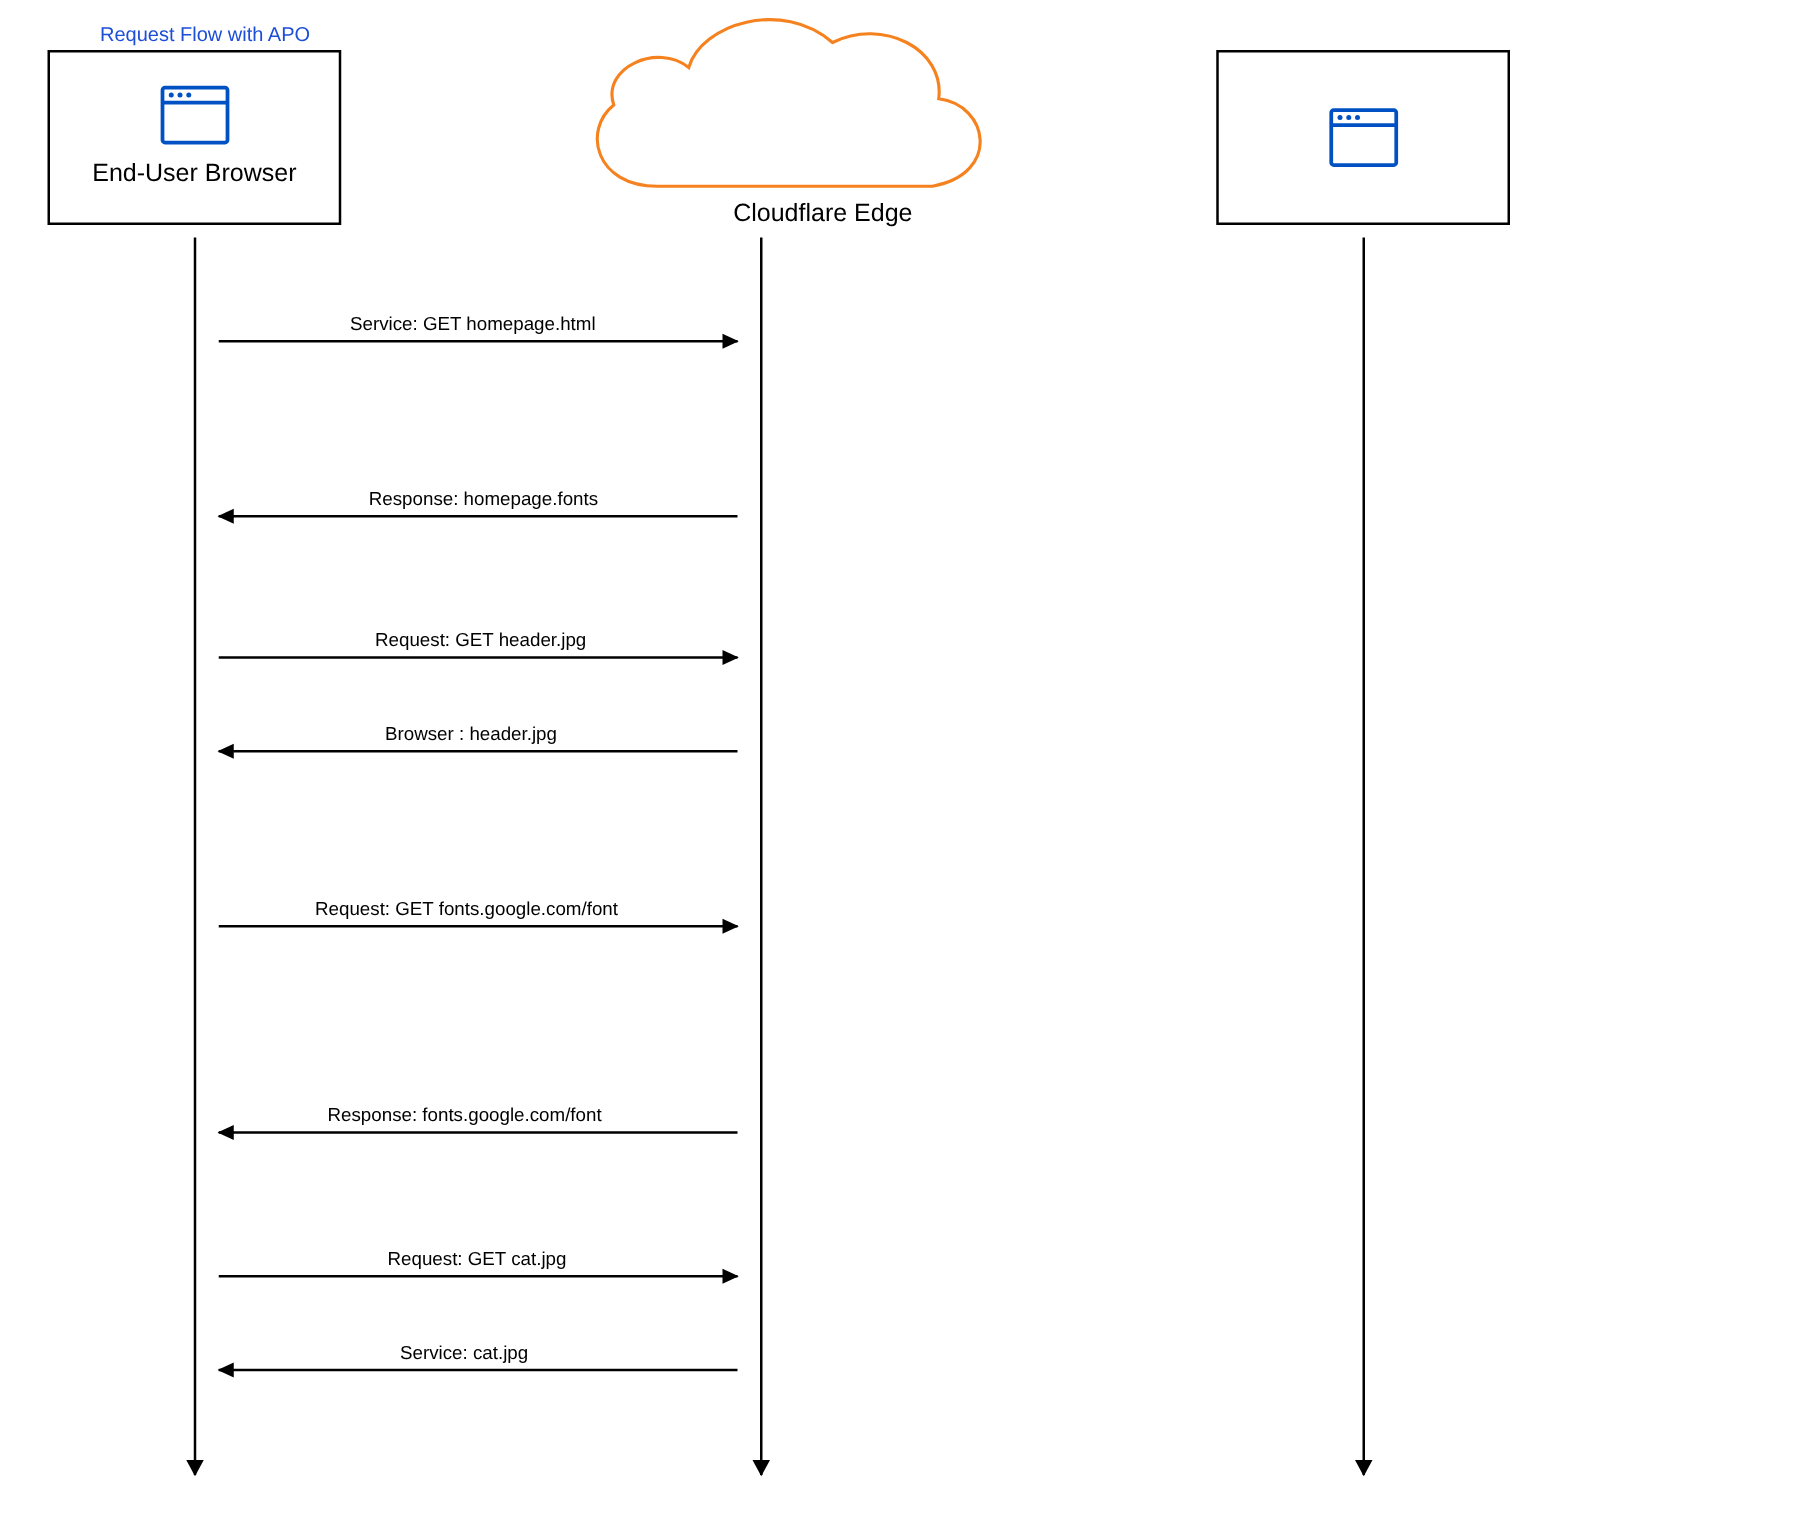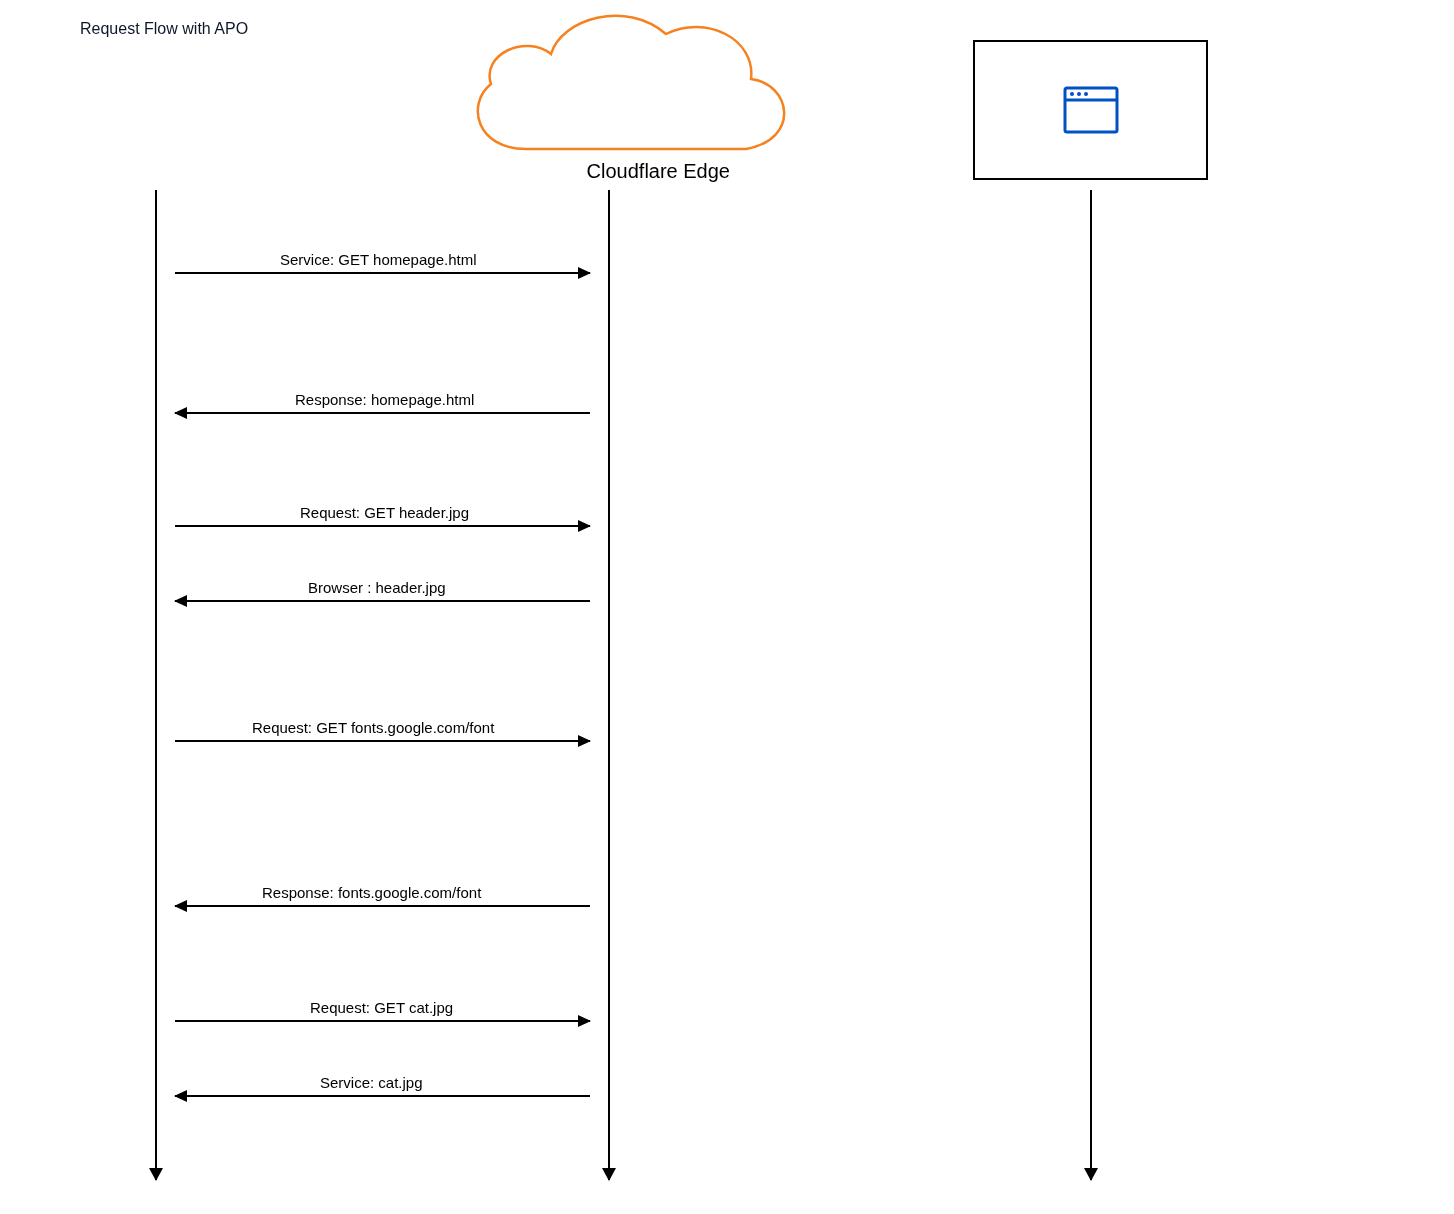--- a/index.html
+++ b/index.html
@@ -16,21 +16,21 @@
     }
     .diagram {
       position: relative;
       width: 100%;
       height: 100%;
     }
     .title-small {
       position: absolute;
       font-size: 16px;
       font-weight: 500;
-      color: #0f172a;
+      color: #1d4ed8;
     }
     .participant-box {
       position: absolute;
       border: 2px solid #000;
       background: #fff;
       display: flex;
       flex-direction: column;
       align-items: center;
       justify-content: center;
       padding: 12px 8px;
@@ -109,20 +109,30 @@
       white-space: nowrap;
     }
   </style>
 </head>
 <body>
 
 <div class="diagram">
 
   <div class="title-small" style="left:80px; top:20px;">Request Flow with APO</div>
 
+  <div class="participant-box" style="left:38px; top:40px; width:235px; height:140px;">
+    <svg class="browser-icon" viewBox="0 0 56 48">
+      <rect x="2" y="2" width="52" height="44" rx="2" fill="none" stroke="#0051c3" stroke-width="3"></rect>
+      <line x1="2" y1="14" x2="54" y2="14" stroke="#0051c3" stroke-width="3"></line>
+      <circle cx="9" cy="8" r="2" fill="#0051c3"></circle>
+      <circle cx="16" cy="8" r="2" fill="#0051c3"></circle>
+      <circle cx="23" cy="8" r="2" fill="#0051c3"></circle>
+    </svg>
+    <div class="participant-label">End-User Browser</div>
+  </div>
 
   <svg class="cloud-icon" style="left:456px; top:4px; width:352px; height:150px;" viewBox="0 0 352 150">
     <path d="M 70 145
              C 20 145, 10 100, 35 80
              C 25 50, 70 30, 95 50
              C 105 15, 170 -5, 210 30
              C 250 10, 300 35, 295 75
              C 335 80, 345 135, 290 145
              Z" fill="none" stroke="#f6821f" stroke-width="2.5"></path>
   </svg>
@@ -139,21 +149,21 @@
   </div>
 
   <div class="lifeline" style="left:155px; top:190px; height:990px;"></div>
   <div class="lifeline" style="left:608px; top:190px; height:990px;"></div>
   <div class="lifeline" style="left:1090px; top:190px; height:990px;"></div>
 
   <div class="message right" style="left:175px; top:272px; width:415px;"></div>
   <div class="message-label" style="left:280px; top:251px;">Service: GET homepage.html</div>
 
   <div class="message left" style="left:175px; top:412px; width:415px;"></div>
-  <div class="message-label" style="left:295px; top:391px;">Response: homepage.html</div>
+  <div class="message-label" style="left:295px; top:391px;">Response: homepage.fonts</div>
 
   <div class="message right" style="left:175px; top:525px; width:415px;"></div>
   <div class="message-label" style="left:300px; top:504px;">Request: GET header.jpg</div>
 
   <div class="message left" style="left:175px; top:600px; width:415px;"></div>
   <div class="message-label" style="left:308px; top:579px;">Browser : header.jpg</div>
 
   <div class="message right" style="left:175px; top:740px; width:415px;"></div>
   <div class="message-label" style="left:252px; top:719px;">Request: GET fonts.google.com/font</div>
 

